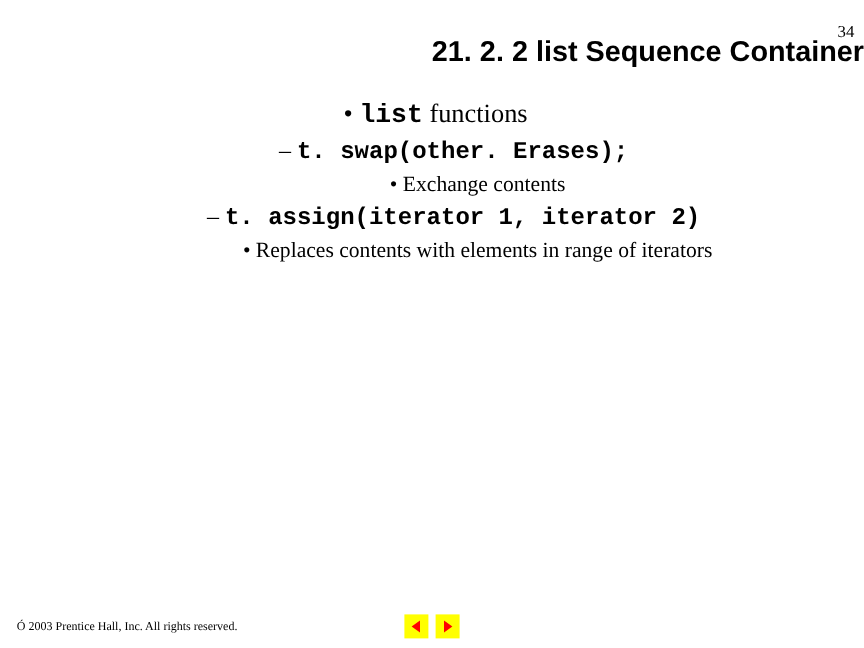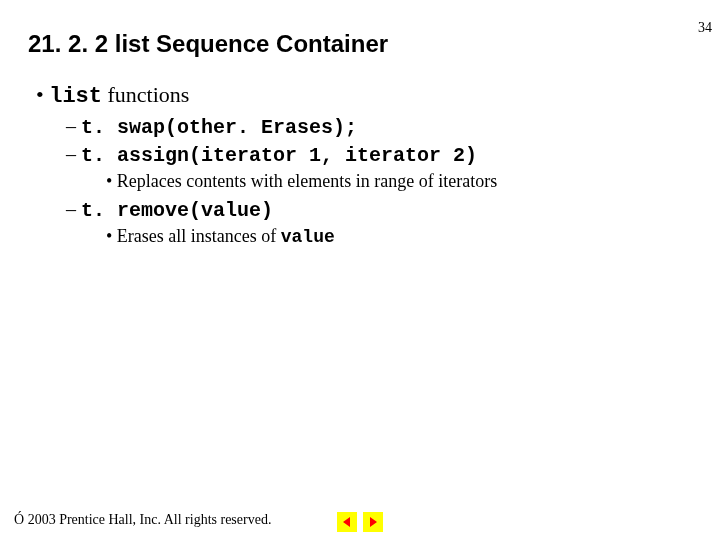--- a/index.html
+++ b/index.html
@@ -18,32 +18,33 @@
     font-weight: bold;
   }
   .slide-number {
     position: absolute;
     top: 20px;
     right: 8px;
     font-size: 14px;
     font-family: "Times New Roman", Times, serif;
   }
   .title {
-    text-align: left;
+    text-align: right;
     font-family: Arial, Helvetica, sans-serif;
     font-weight: bold;
     font-size: 24px;
     margin-top: 30px;
     margin-bottom: 24px;
     padding-left: 28px;
   }
   .content {
     margin-left: 36px;
     margin-right: 30px;
     font-size: 22px;
+    text-align: center;
   }
   ul.lvl1 {
     list-style: none;
     padding-left: 0;
     margin: 0;
   }
   ul.lvl1 > li::before {
     content: "• ";
   }
   ul.lvl1 > li {
@@ -67,21 +68,21 @@
     margin: 4px 0 6px 0;
     font-size: 18px;
   }
   ul.lvl3 > li::before {
     content: "•  ";
   }
   .footer {
     position: absolute;
     left: 14px;
     bottom: 12px;
-    font-size: 14px;
+    font-size: 10px;
     font-family: "Times New Roman", Times, serif;
   }
   .nav-arrows {
     position: absolute;
     bottom: 8px;
     left: 50%;
     transform: translateX(-50%);
     display: flex;
     gap: 6px;
   }
@@ -105,31 +106,28 @@
 
 <div class="title">21. 2. 2 list Sequence Container</div>
 
 <div class="content">
   <ul class="lvl1">
     <li>
       <span class="mono">list</span><span> functions</span>
       <ul class="lvl2">
         <li>
           <span class="mono">t. swap(other. Erases);</span>
+          <ul class="lvl3">
+            <li>Exchange contents</li>
+          </ul>
         </li>
         <li>
           <span class="mono">t. assign(iterator 1, iterator 2)</span>
           <ul class="lvl3">
             <li>Replaces contents with elements in range of iterators</li>
-          </ul>
-        </li>
-        <li>
-          <span class="mono">t. remove(value)</span>
-          <ul class="lvl3">
-            <li><span>Erases all instances of </span><span class="mono">value</span></li>
           </ul>
         </li>
       </ul>
     </li>
   </ul>
 </div>
 
 <div class="footer">
   <span>Ó</span><span> 2003 Prentice Hall, Inc.  All rights reserved.</span>
 </div>

